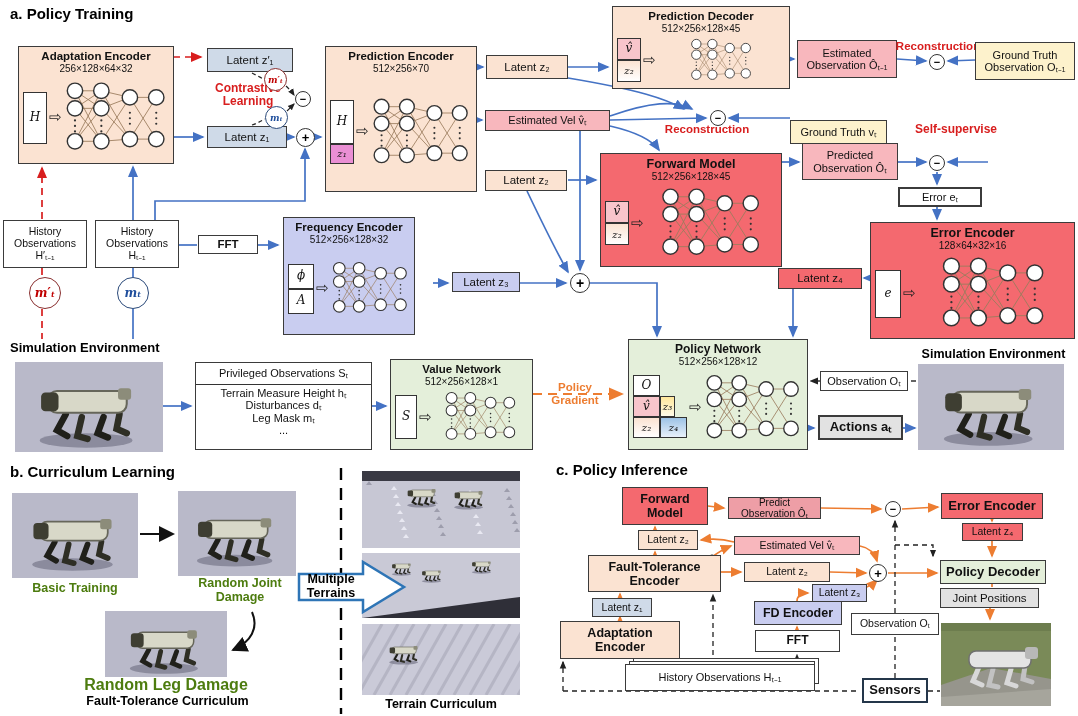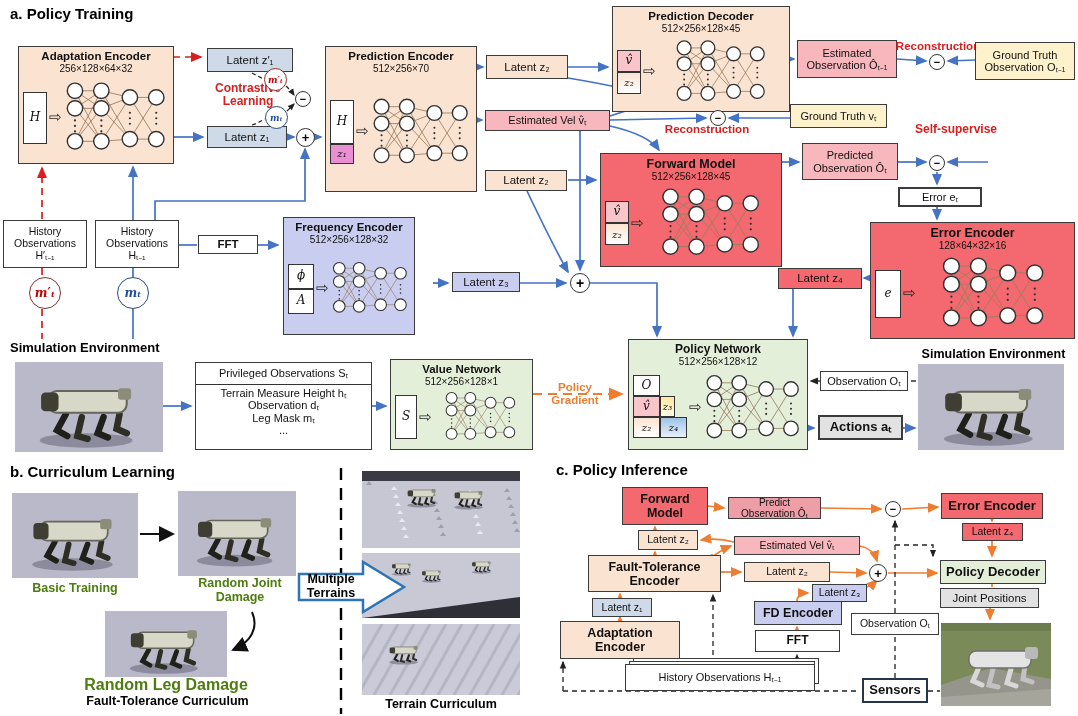--- a/index.html
+++ b/index.html
@@ -254,21 +254,21 @@
           <circle cx="84" cy="53" r="7" fill="#fff" stroke="#333" stroke-width="1.3"></circle>
           <circle cx="84" cy="29" r="1" fill="#333"></circle>
           <circle cx="84" cy="34" r="1" fill="#333"></circle>
           <circle cx="84" cy="39" r="1" fill="#333"></circle>
         </svg>
   </div>
 </div>
 
 <div class="box peach" style="left:486px;top:55px;width:82px;height:24px;font-size:11.5px;">Latent z₂</div>
 
-<div class="box peach enc" style="left:612px;top:6px;width:178px;height:106px;">
+<div class="box peach enc" style="left:612px;top:6px;width:178px;height:83px;">
   <span class="t">Prediction Decoder</span>
   <span class="d">512×256×128×45</span>
   <div class="row">
     <div class="stack">
       <div class="chip" style="width:24px;height:22px;background:#f8c5cb;">v̂</div>
       <div class="chip" style="width:24px;height:22px;background:linear-gradient(#fbe3d2,#fff);font-size:10px;">z₂</div>
     </div>
     <span class="bigarrow">⇨</span>
     <svg class="nn" viewBox="0 0 96 66" preserveAspectRatio="xMidYMid meet">
           <line x1="10" y1="9" x2="34" y2="9" stroke="#9b7d5e" stroke-width="0.8"></line>
@@ -317,21 +317,21 @@
 </div>
 
 <div class="box pink" style="left:797px;top:40px;width:100px;height:38px;">Estimated Observation Ôₜ₋₁</div>
 <div class="lbl bold redtxt" style="left:890px;top:40px;width:96px;font-size:11.5px;">Reconstruction</div>
 <div class="circ" style="left:929px;top:54px;width:16px;height:16px;font-size:11px;">−</div>
 <div class="box yellow" style="left:975px;top:42px;width:100px;height:38px;">Ground Truth Observation Oₜ₋₁</div>
 
 <div class="box pink" style="left:485px;top:110px;width:125px;height:21px;">Estimated Vel v̂ₜ</div>
 <div class="circ" style="left:710px;top:110px;width:16px;height:16px;font-size:11px;">−</div>
 <div class="lbl bold redtxt" style="left:652px;top:123px;width:110px;font-size:11.5px;">Reconstruction</div>
-<div class="box yellow" style="left:790px;top:104px;width:97px;height:24px;">Ground Truth vₜ</div>
+<div class="box yellow" style="left:790px;top:120px;width:97px;height:24px;">Ground Truth vₜ</div>
 <div class="lbl bold redtxt" style="left:900px;top:123px;width:112px;font-size:12px;">Self-supervise</div>
 
 <div class="box peach" style="left:485px;top:170px;width:82px;height:21px;font-size:11.5px;">Latent z₂</div>
 
 <div class="box red enc" style="left:600px;top:153px;width:182px;height:114px;">
   <span class="t" style="font-size:12.5px;">Forward Model</span>
   <span class="d">512×256×128×45</span>
   <div class="row">
     <div class="stack">
       <div class="chip" style="width:24px;height:22px;background:#f8c5cb;">v̂</div>
@@ -514,21 +514,21 @@
         <path d="M60 38 L56 49 L63 52" stroke="#20201a" stroke-width="4.5" fill="none" stroke-linecap="round"></path>
         <path d="M71 36 L69 46 L76 49" stroke="#2e2e24" stroke-width="4.5" fill="none" stroke-linecap="round"></path>
         <rect x="22" y="20" width="54" height="15" rx="6" fill="#d8d8c8" stroke="#66665a" stroke-width="1.4"></rect>
         <rect x="17" y="21" width="12" height="13" rx="3" fill="#3e3e32"></rect>
         <rect x="70" y="18" width="9" height="8" rx="2" fill="#8c8c7a"></rect>
       </svg></div>
 
 <div class="box white" style="left:195px;top:362px;width:177px;height:88px;flex-direction:column;padding:0;justify-content:flex-start;">
   <div class="privrow" style="border-bottom:1.5px solid #333;height:21px;display:flex;align-items:center;justify-content:center;">Privileged Observations Sₜ</div>
   <div class="privrow" style="margin-top:2px;">Terrain Measure Height hₜ</div>
-  <div class="privrow">Observation dₜ</div>
+  <div class="privrow">Disturbances dₜ</div>
   <div class="privrow">Leg Mask mₜ</div>
   <div class="privrow">...</div>
 </div>
 
 <div class="box green enc" style="left:390px;top:359px;width:143px;height:91px;">
   <span class="t">Value Network</span>
   <span class="d">512×256×128×1</span>
   <div class="row">
     <div class="chip" style="width:22px;height:44px;">S</div>
     <span class="bigarrow">⇨</span>

